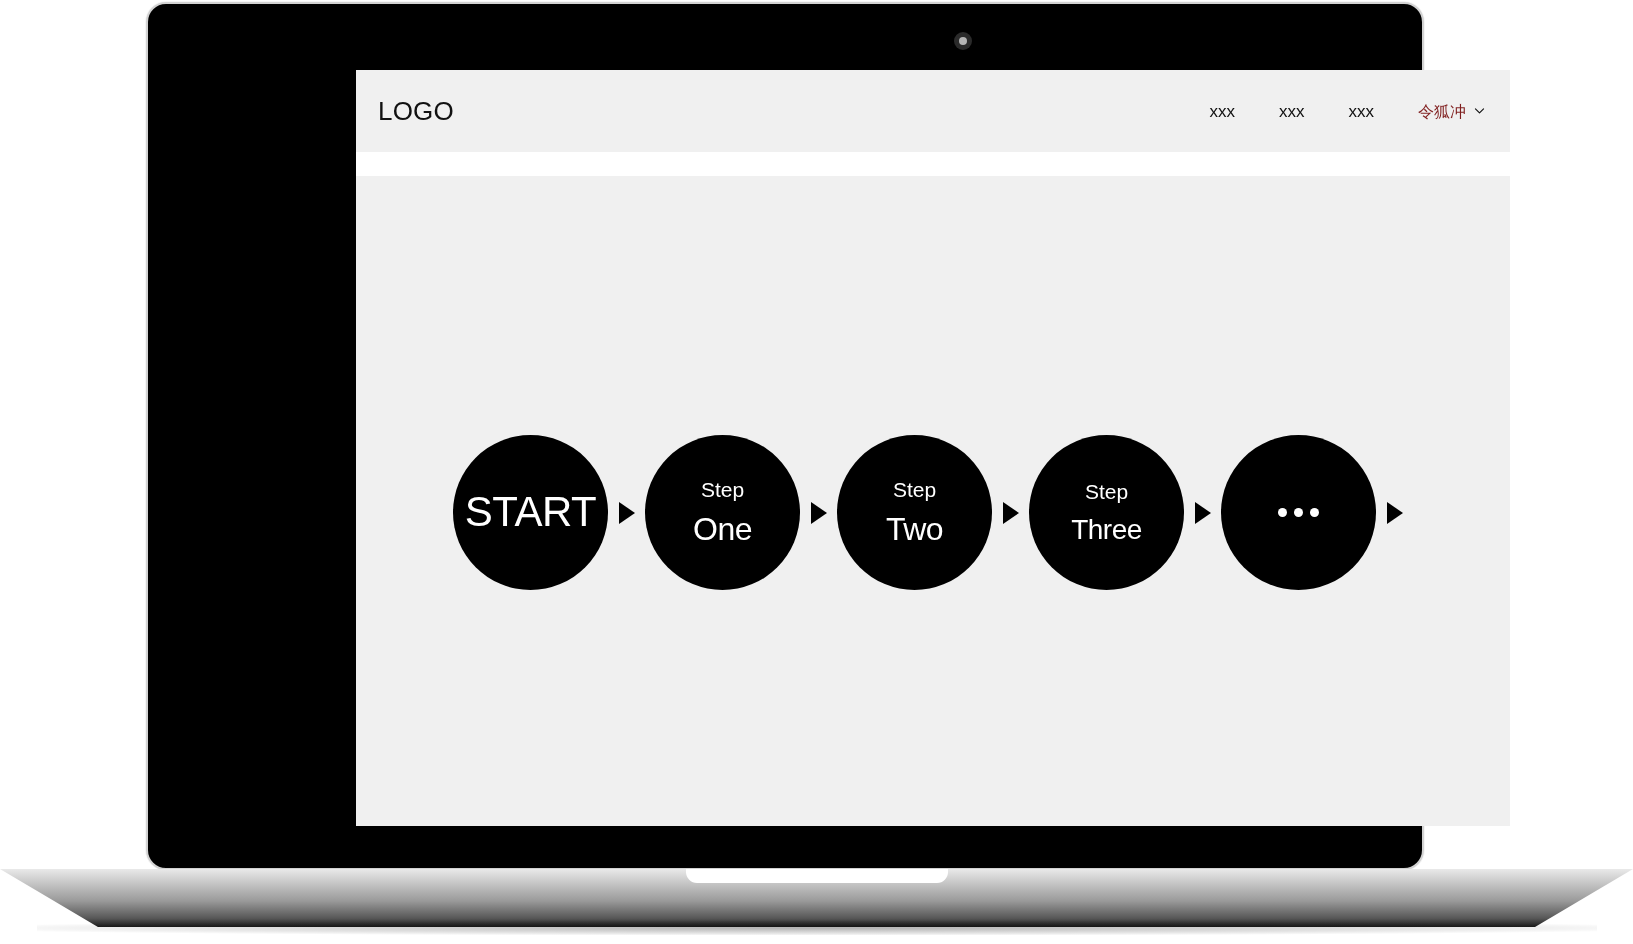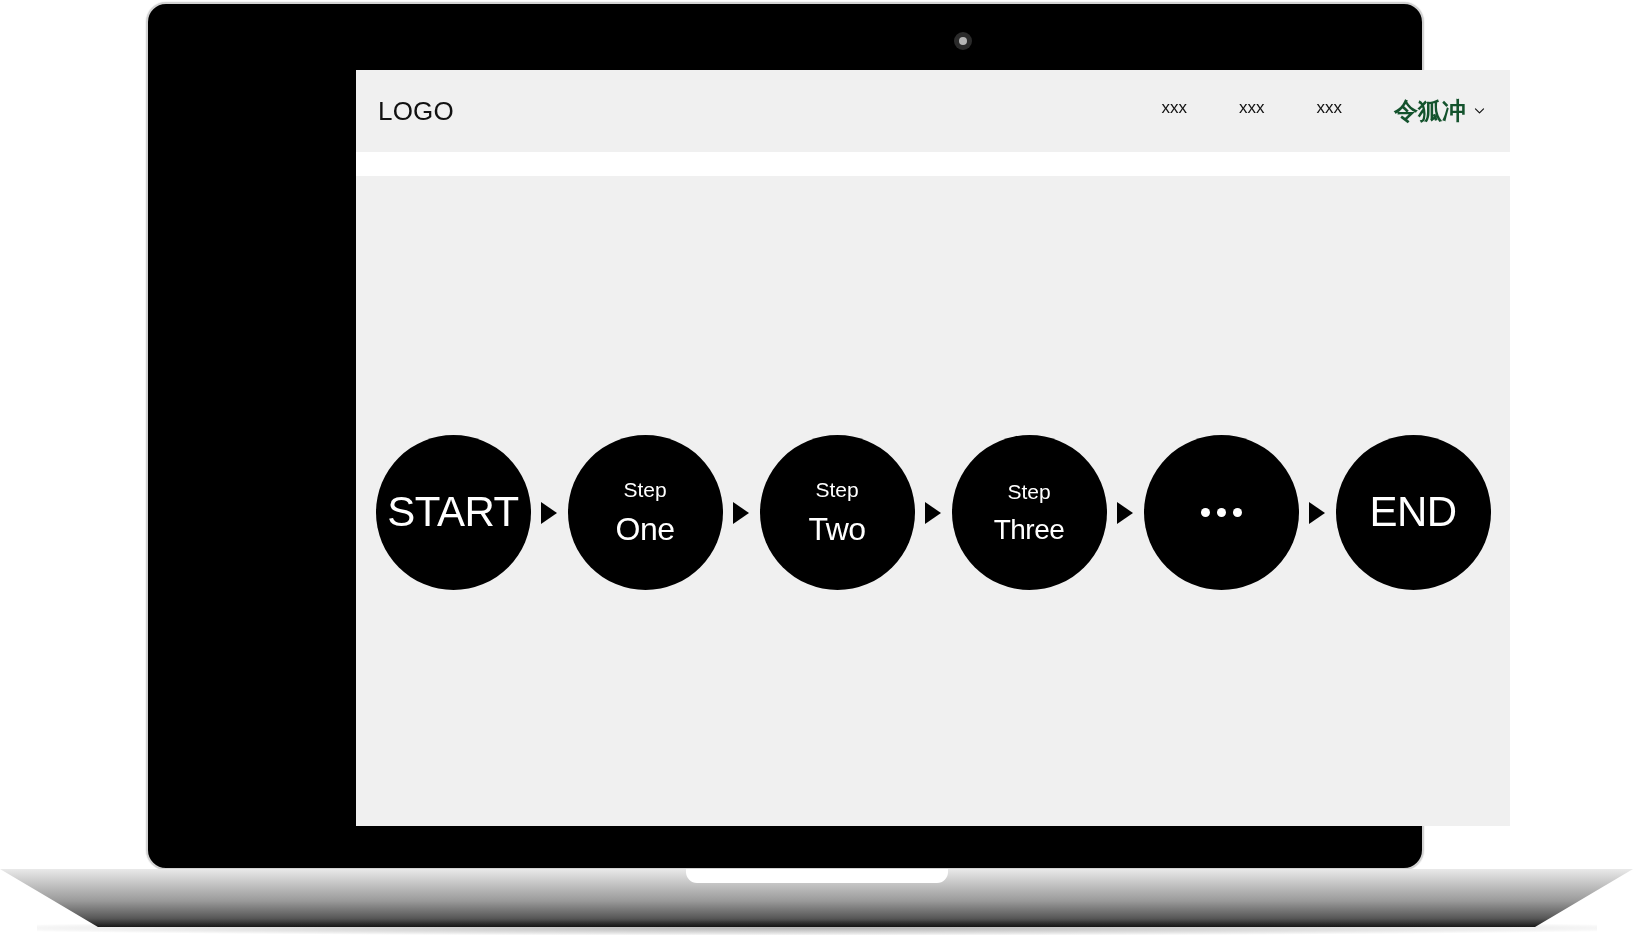--- a/index.html
+++ b/index.html
@@ -77,44 +77,44 @@
   .logo {
     font-size: 26px;
     font-weight: 400;
     color: #111111;
     letter-spacing: 0.2px;
     line-height: 1;
   }
 
   .nav {
     display: flex;
-    align-items: flex-start;
-    gap: 12px;
+    align-items: flex-end;
+    gap: 4px;
   }
 
   .nav-item {
     font-size: 17px;
     color: #111111;
     padding: 6px 20px;
     line-height: 1;
     white-space: nowrap;
   }
 
   .user-menu {
     display: flex;
     align-items: center;
     gap: 7px;
     margin-left: 18px;
     padding: 6px 2px;
     white-space: nowrap;
   }
   .user-name {
-    font-size: 24px;
-    color: #14532d;
-    font-weight: 700;
+    font-size: 16px;
+    color: #7f1d1d;
+    font-weight: 400;
     line-height: 1;
   }
   .chevron {
     display: inline-block;
     width: 13px;
     height: 13px;
     position: relative;
     top: -1px;
   }
   .chevron svg { display: block; }
@@ -324,23 +324,20 @@
               <span></span>
               <span></span>
               <span></span>
             </div>
           </div>
 
           <div class="arrow">
               <i></i>
             </div>
 
-          <div class="node terminal">
-            <div class="node-main">END</div>
-          </div>
 
         </div>
       </main>
 
     </div>
   </div>
 
   <div class="base-shadow"></div>
   <div class="laptop-base"></div>
   <div class="base-notch"></div>

